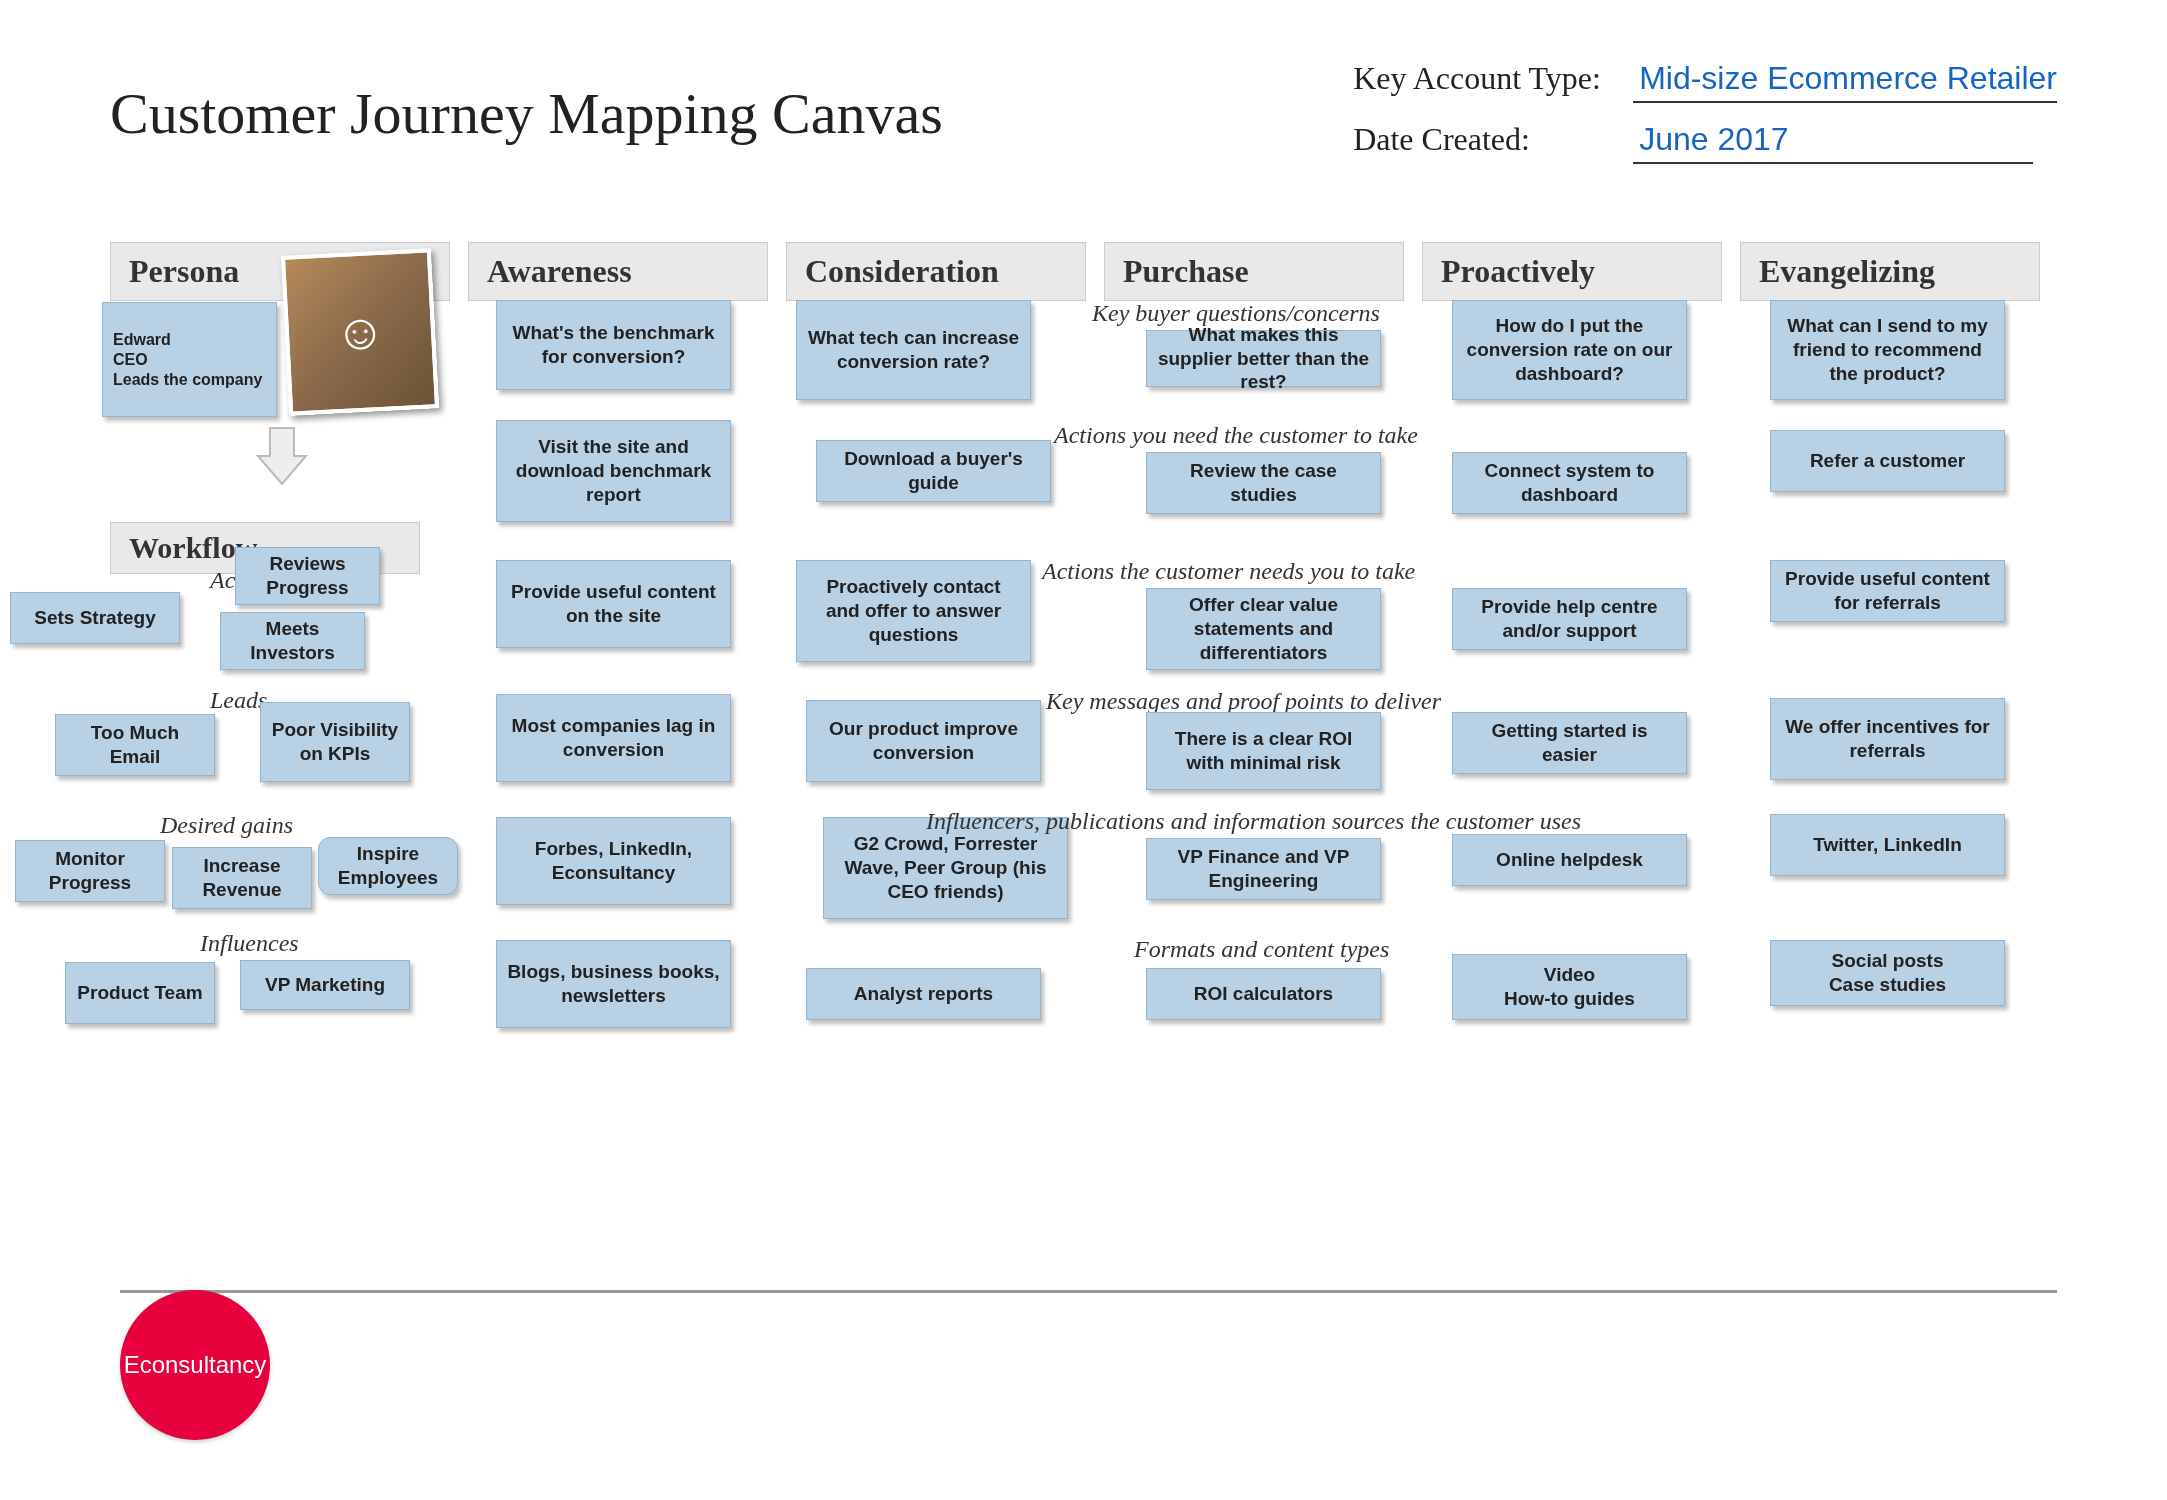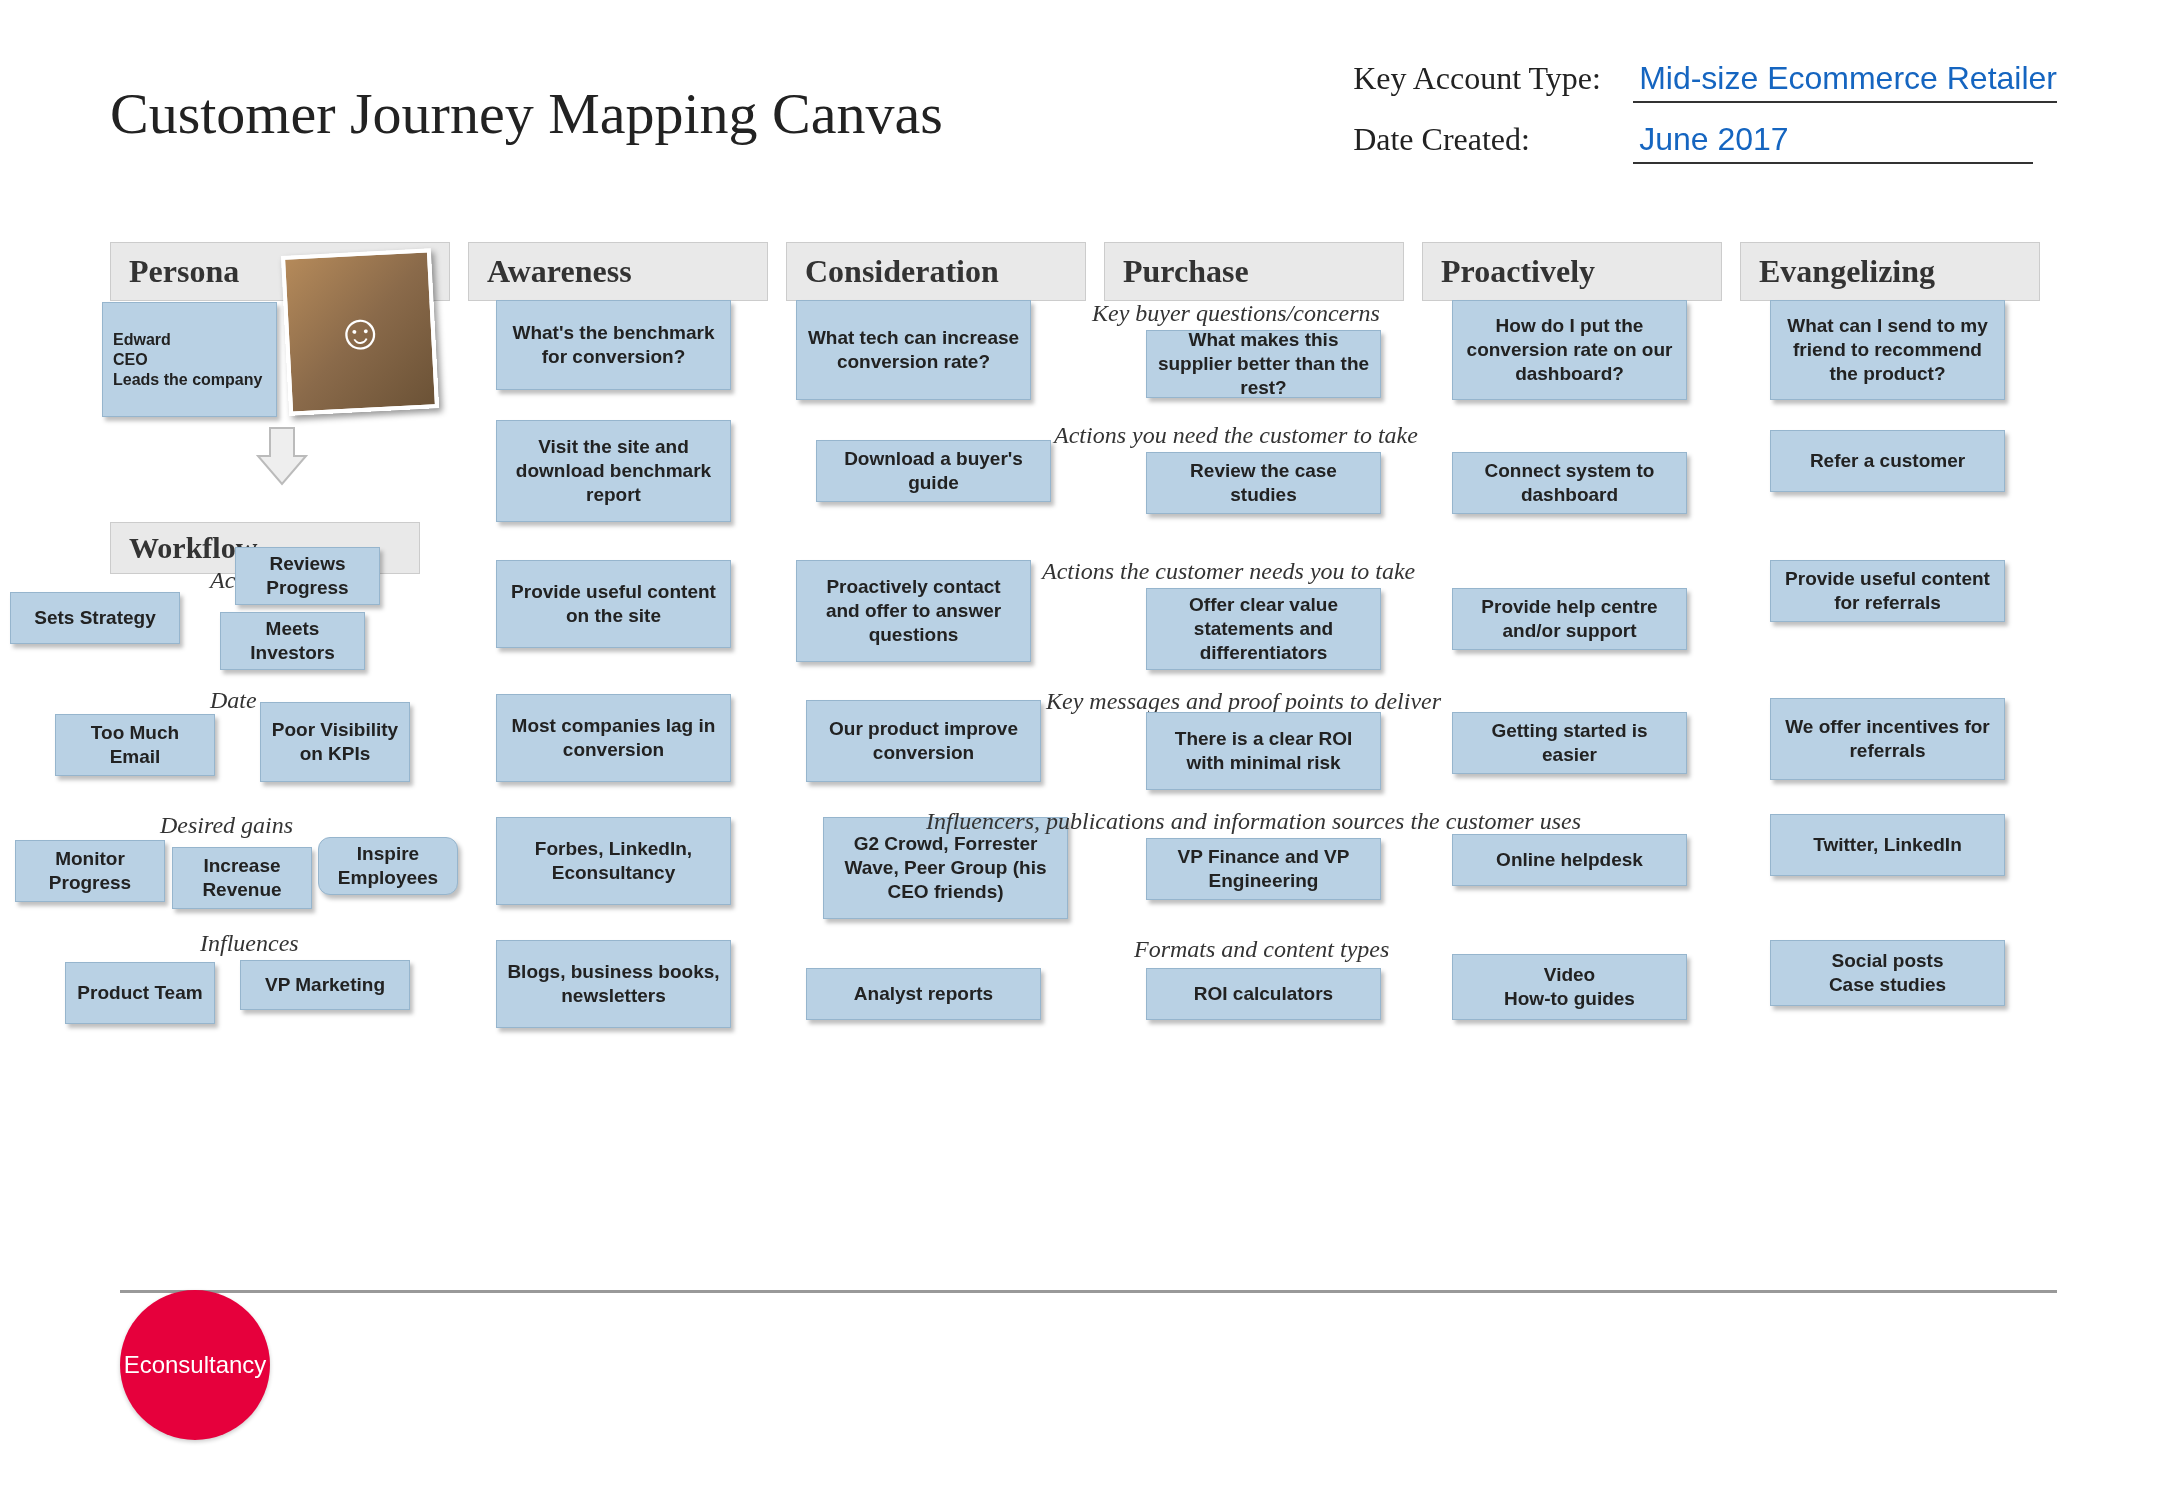--- a/index.html
+++ b/index.html
@@ -184,21 +184,21 @@
         </svg>
     </div>
 
     <div class="section-header" style="position:absolute; top:250px; left:0; width:310px;">Workflow</div>
 
     <div class="row-label" style="top:325px; left:100px;">Activities</div>
     <div class="sticky" style="top:350px; left:-100px; width:170px; height:52px;">Sets Strategy</div>
     <div class="sticky" style="top:305px; left:125px; width:145px; height:58px;">Reviews Progress</div>
     <div class="sticky" style="top:370px; left:110px; width:145px; height:58px;">Meets Investors</div>
 
-    <div class="row-label" style="top:445px; left:100px;">Date</div>
+    <div class="row-label" style="top:445px; left:100px;">Leads</div>
     <div class="sticky" style="top:472px; left:-55px; width:160px; height:62px;">Too Much Email</div>
     <div class="sticky" style="top:460px; left:150px; width:150px; height:80px;">Poor Visibility on KPIs</div>
 
     <div class="row-label" style="top:570px; left:50px;">Desired gains</div>
     <div class="sticky" style="top:598px; left:-95px; width:150px; height:62px;">Monitor Progress</div>
     <div class="sticky" style="top:605px; left:62px; width:140px; height:62px;">Increase Revenue</div>
     <div class="sticky" style="top:595px; left:208px; width:140px; height:58px;border-radius:12px;">Inspire Employees</div>
 
     <div class="row-label" style="top:688px; left:90px;">Influences</div>
     <div class="sticky" style="top:720px; left:-45px; width:150px; height:62px;">Product Team</div>
@@ -221,21 +221,21 @@
     <div class="sticky" style="top:198px; left:30px; width:235px; height:62px;">Download a buyer's guide</div>
     <div class="sticky" style="top:318px; left:10px; width:235px; height:102px;">Proactively contact and offer to answer questions</div>
     <div class="sticky" style="top:458px; left:20px; width:235px; height:82px;">Our product improve conversion</div>
     <div class="sticky" style="top:575px; left:20px; width:245px; height:102px;margin-left:17px;">G2 Crowd, Forrester Wave, Peer Group (his CEO friends)</div>
     <div class="sticky" style="top:726px; left:20px; width:235px; height:52px;">Analyst reports</div>
   </div>
 
   <div class="journey-col">
     <div class="col-header">Purchase</div>
     <div class="row-label" style="top:58px; left:-12px;">Key buyer questions/concerns</div>
-    <div class="sticky" style="top:88px; left:42px; width:235px; height:68px;">What makes this supplier better than the rest?</div>
+    <div class="sticky" style="top:88px; left:42px; width:235px; height:57px;">What makes this supplier better than the rest?</div>
     <div class="row-label" style="top:180px; left:-50px;">Actions you need the customer to take</div>
     <div class="sticky" style="top:210px; left:42px; width:235px; height:62px;">Review the case studies</div>
     <div class="row-label" style="top:316px; left:-62px;">Actions the customer needs you to take</div>
     <div class="sticky" style="top:346px; left:42px; width:235px; height:82px;">Offer clear value statements and differentiators</div>
     <div class="row-label" style="top:446px; left:-58px;">Key messages and proof points to deliver</div>
     <div class="sticky" style="top:470px; left:42px; width:235px; height:78px;">There is a clear ROI with minimal risk</div>
     <div class="row-label" style="top:566px; left:-178px;">Influencers, publications and information sources the customer uses</div>
     <div class="sticky" style="top:596px; left:42px; width:235px; height:62px;">VP Finance and VP Engineering</div>
     <div class="row-label" style="top:694px; left:30px;">Formats and content types</div>
     <div class="sticky" style="top:726px; left:42px; width:235px; height:52px;">ROI calculators</div>

